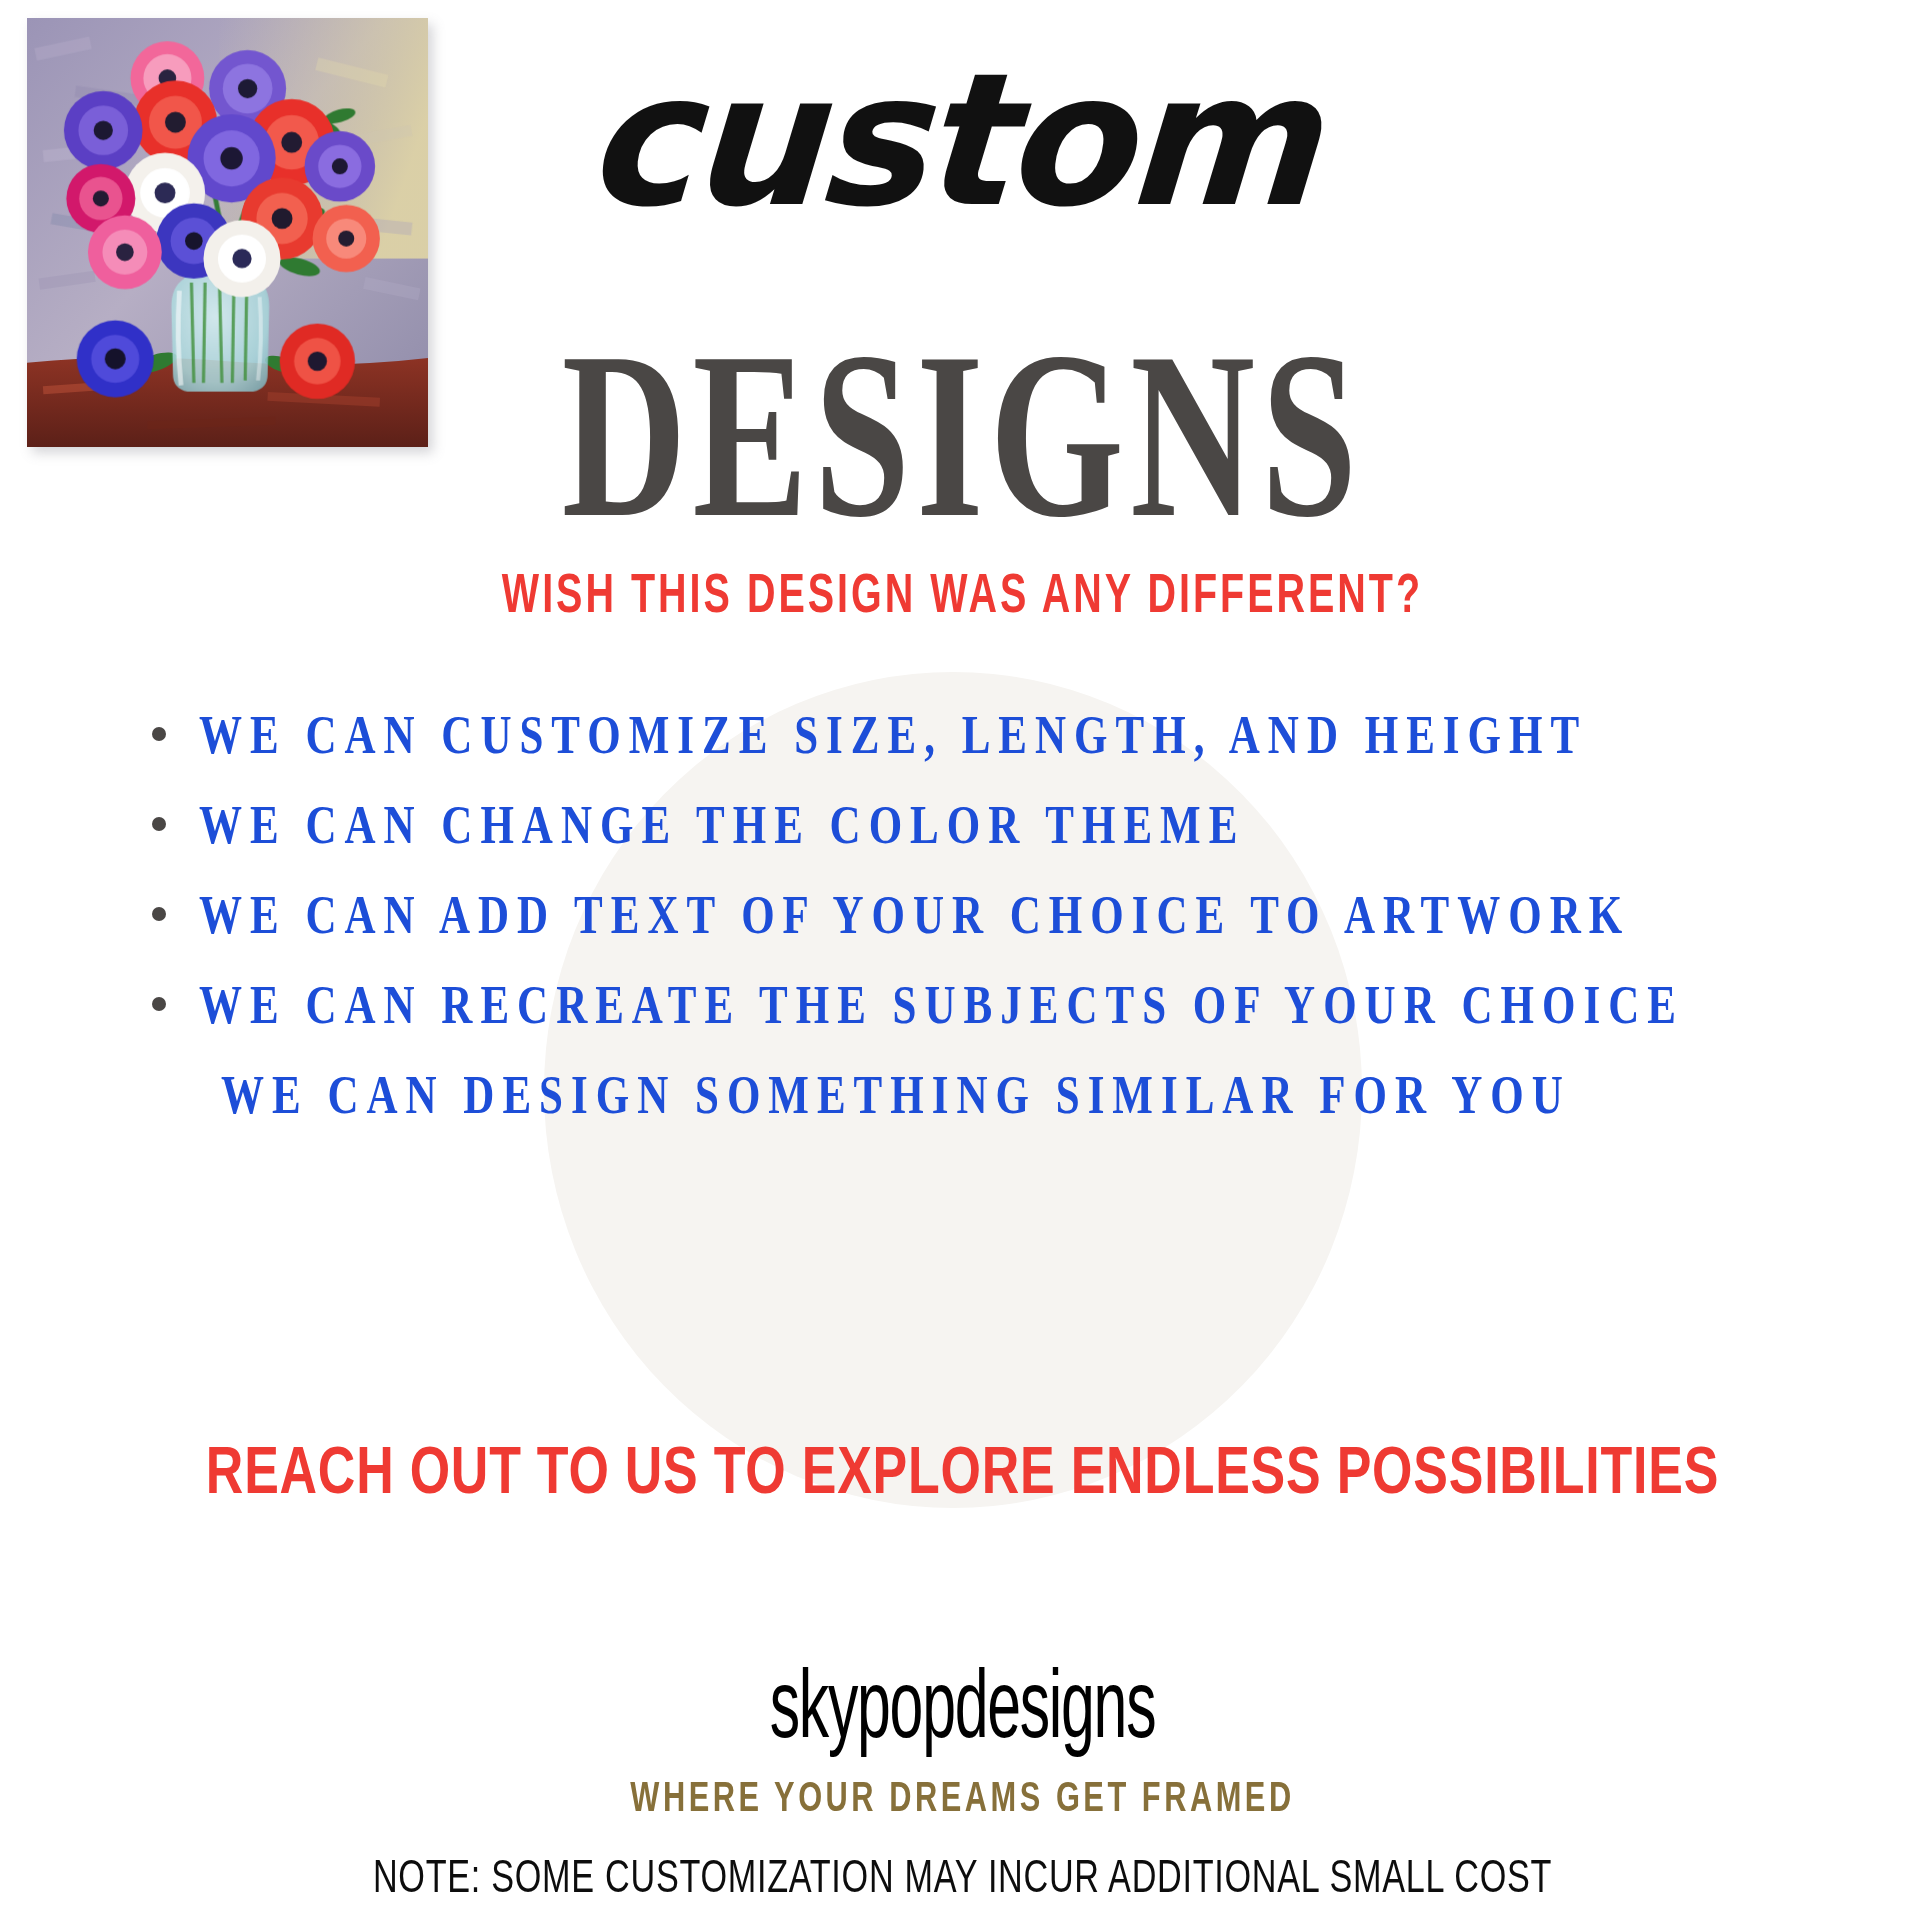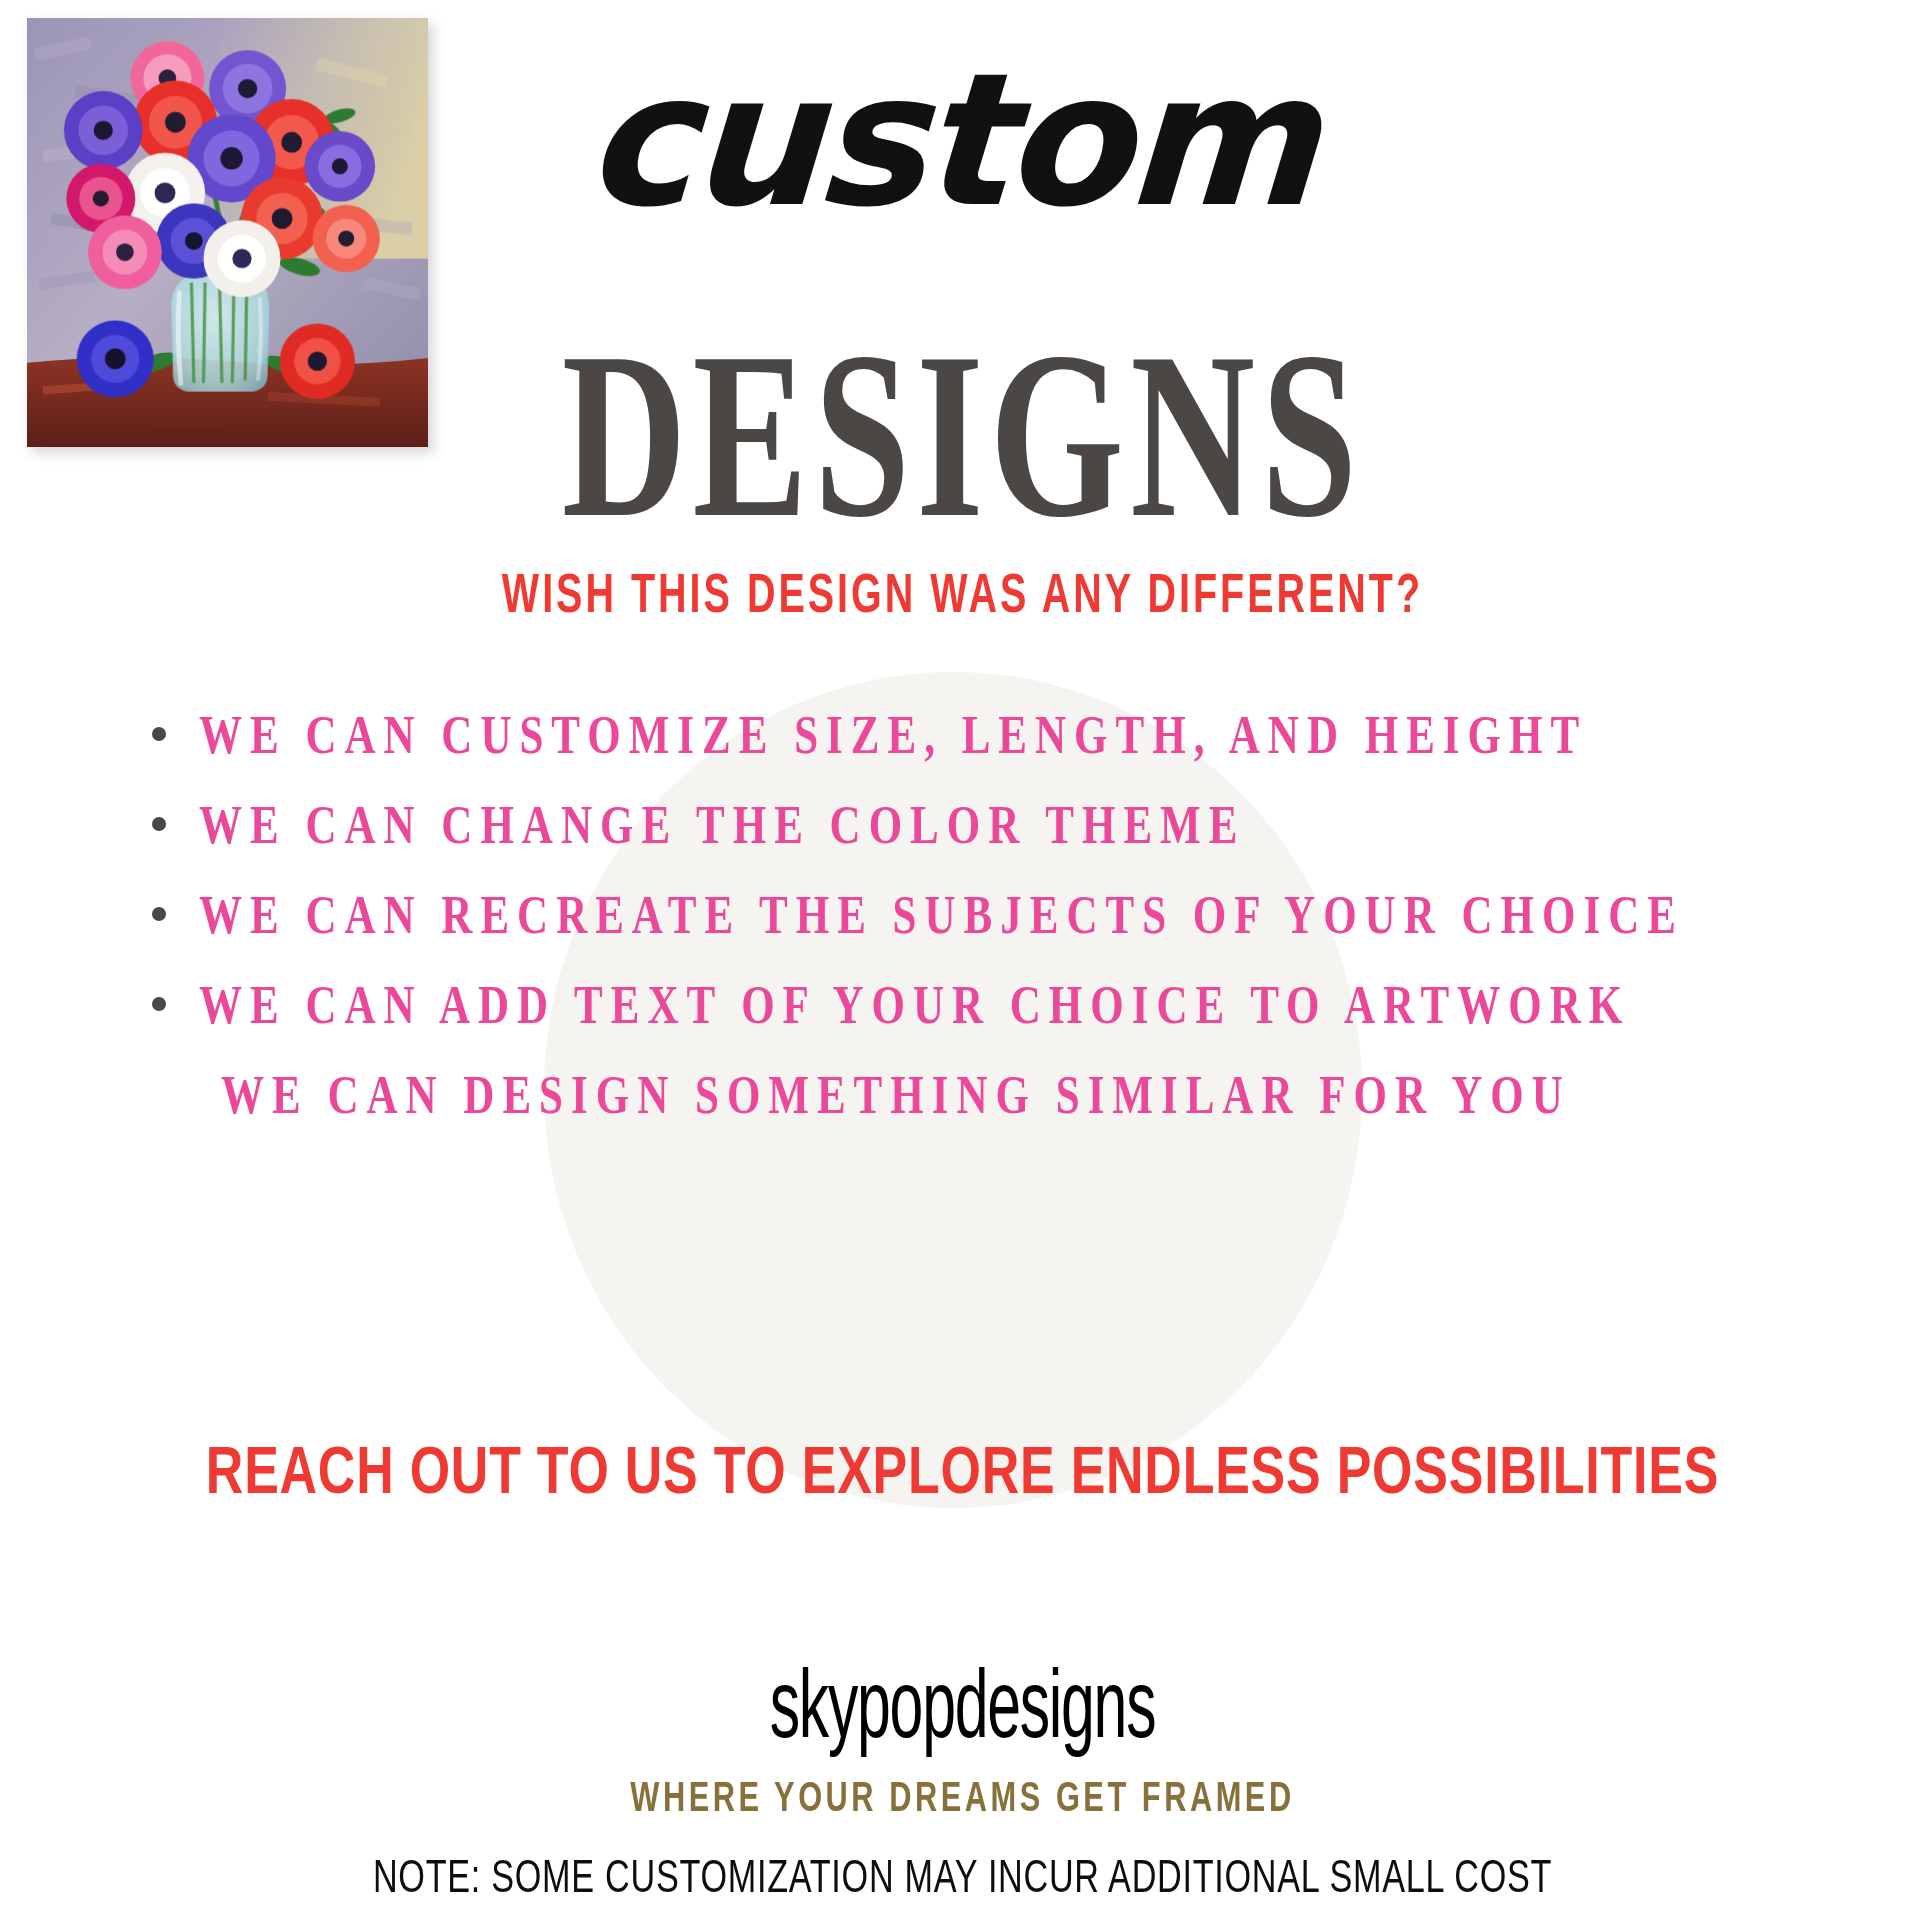--- a/index.html
+++ b/index.html
@@ -92,21 +92,21 @@
     margin: 0;
     padding: 0;
   }
   #bullet-list li {
     position: relative;
     height: 90px;
     font-family: "Liberation Serif", serif;
     font-weight: 700;
     font-size: 43px;
     line-height: 1;
-    color: #ec4899;
+    color: #1d4ed8;
     letter-spacing: 8px;
     white-space: nowrap;
   }
   #bullet-list li .bullet-dot {
     position: absolute;
     left: 0;
     top: 21px;
     width: 14.4px;
     height: 14.4px;
     border-radius: 50%;
@@ -365,25 +365,25 @@
   <li>
     <span class="bullet-dot"></span>
     <span class="bullet-text">WE CAN CUSTOMIZE SIZE, LENGTH, AND HEIGHT</span>
   </li>
   <li>
     <span class="bullet-dot"></span>
     <span class="bullet-text">WE CAN CHANGE THE COLOR THEME</span>
   </li>
   <li>
     <span class="bullet-dot"></span>
-    <span class="bullet-text">WE CAN RECREATE THE SUBJECTS OF YOUR CHOICE</span>
+    <span class="bullet-text">WE CAN ADD TEXT OF YOUR CHOICE TO ARTWORK</span>
   </li>
   <li>
     <span class="bullet-dot"></span>
-    <span class="bullet-text">WE CAN ADD TEXT OF YOUR CHOICE TO ARTWORK</span>
+    <span class="bullet-text">WE CAN RECREATE THE SUBJECTS OF YOUR CHOICE</span>
   </li>
   <li class="no-bullet">
     <span class="bullet-text">WE CAN DESIGN SOMETHING SIMILAR FOR YOU</span>
   </li>
 </ul>
 
 <div class="layer" id="reach-out">REACH OUT TO US TO EXPLORE ENDLESS POSSIBILITIES</div>
 
 <div class="layer" id="brand-name">skypopdesigns</div>
 <div class="layer" id="brand-tagline">WHERE YOUR DREAMS GET FRAMED</div>

